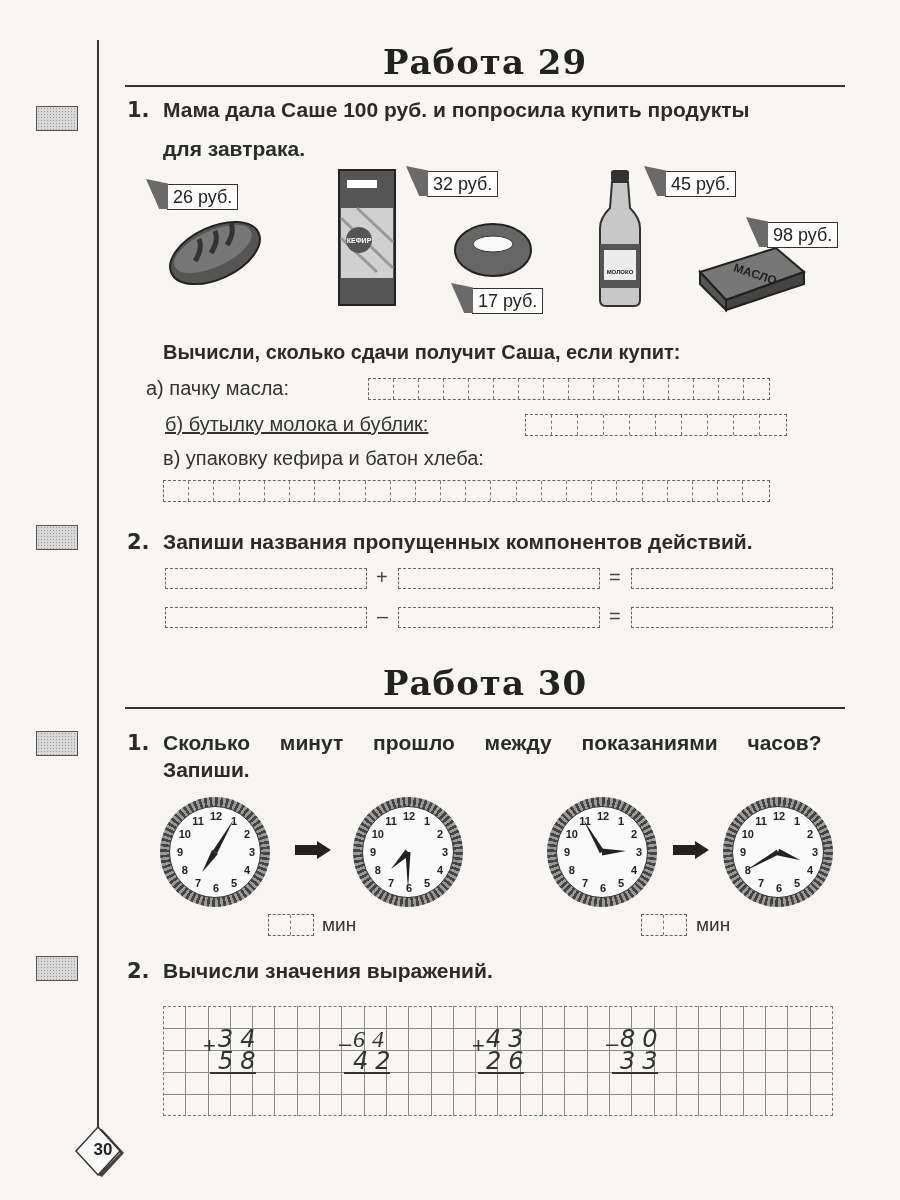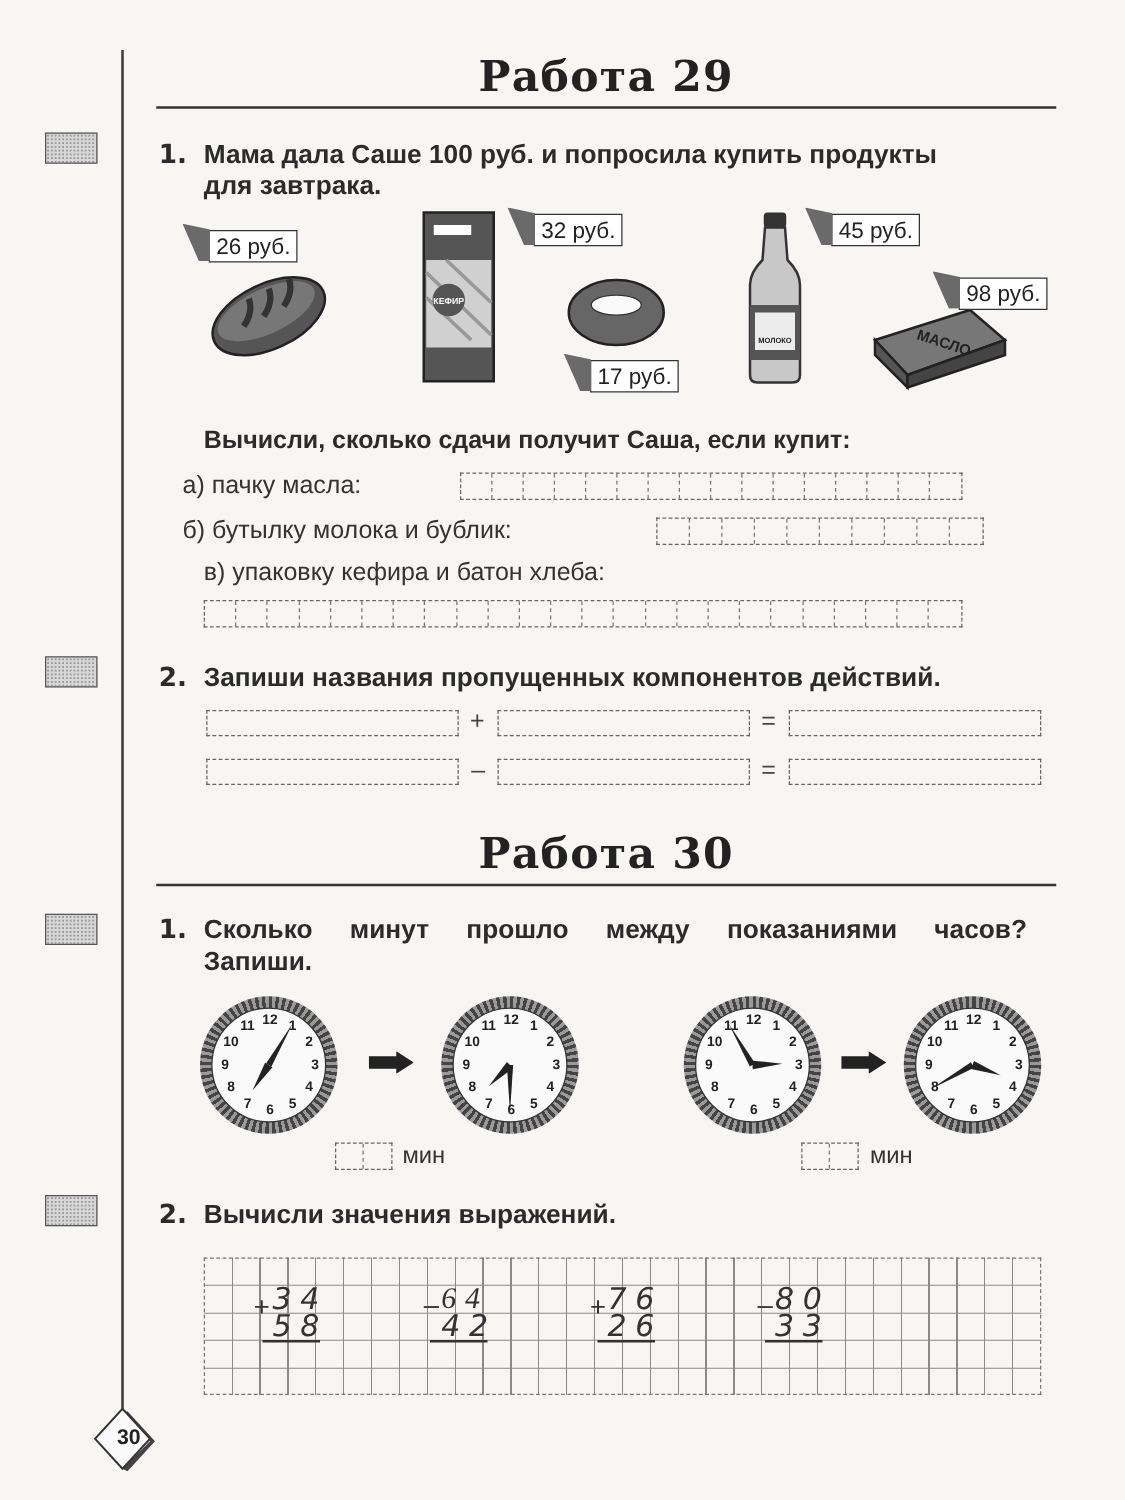--- a/index.html
+++ b/index.html
@@ -55,21 +55,21 @@
 
 <div class="vrule"></div>
 <div class="mbox" style="top:106px;"></div>
 <div class="mbox" style="top:525px;"></div>
 <div class="mbox" style="top:731px;"></div>
 <div class="mbox" style="top:956px;"></div>
 
 <div class="title" style="top:42px;">Работа 29</div>
 <div class="hline" style="top:85px;"></div>
 
-<div class="task" style="top:111px;">
+<div class="task" style="top:98px;">
   <span class="num">1.</span><span>Мама дала Саше 100 руб. и попросила купить продукты</span>
 </div>
 <div class="task" style="top:137px;left:163px;">для завтрака.</div>
 
 <div class="abs" style="left:140px;top:160px;width:720px;height:170px;">
 
   <svg class="abs" style="left:25px;top:45px;" width="100" height="90">
     <ellipse cx="50" cy="48" rx="48" ry="26" transform="rotate(-25 50 48)" fill="#555" stroke="#222" stroke-width="2"></ellipse>
     <ellipse cx="48" cy="44" rx="42" ry="18" transform="rotate(-25 48 44)" fill="#777"></ellipse>
     <path d="M30 56 q8 -12 4 -22 M46 48 q8 -12 4 -22 M62 40 q8 -12 4 -22" stroke="#333" stroke-width="5" fill="none"></path>
@@ -125,21 +125,21 @@
     <span style="width:25px"></span>
     <span style="width:25px"></span>
     <span style="width:25px"></span>
     <span style="width:25px"></span>
     <span style="width:25px"></span>
     <span style="width:25px"></span>
     <span style="width:25px"></span>
     <span style="width:25px"></span>
 </div>
 
-<div class="qtext" style="left:146px;top:413px;">б) бутылку молока и бублик:</div>
+<div class="qtext" style="left:165px;top:413px;text-decoration:underline;">б) бутылку молока и бублик:</div>
 <div class="cells" style="left:525px;top:414px;">
   <span style="width:26px"></span>
     <span style="width:26px"></span>
     <span style="width:26px"></span>
     <span style="width:26px"></span>
     <span style="width:26px"></span>
     <span style="width:26px"></span>
     <span style="width:26px"></span>
     <span style="width:26px"></span>
     <span style="width:26px"></span>
@@ -305,21 +305,21 @@
 <div class="hw" style="left:218px;top:1028px;">34</div>
 <div class="hw" style="left:218px;top:1050px;">58</div>
 <div class="uline" style="left:210px;top:1072px;width:46px;"></div>
 
 <div class="hwop" style="left:339px;top:1031px;">–</div>
 <div class="hw" style="left:353px;top:1028px;font-family:Liberation Serif, serif;">64</div>
 <div class="hw" style="left:353px;top:1050px;">42</div>
 <div class="uline" style="left:344px;top:1072px;width:46px;"></div>
 
 <div class="hwop" style="left:472px;top:1033px;">+</div>
-<div class="hw" style="left:486px;top:1028px;">76</div>
+<div class="hw" style="left:486px;top:1028px;">43</div>
 <div class="hw" style="left:486px;top:1050px;">26</div>
 <div class="uline" style="left:478px;top:1072px;width:46px;"></div>
 
 <div class="hwop" style="left:606px;top:1031px;">–</div>
 <div class="hw" style="left:620px;top:1028px;">80</div>
 <div class="hw" style="left:620px;top:1050px;">33</div>
 <div class="uline" style="left:612px;top:1072px;width:46px;"></div>
 
 <svg class="pagenum" viewBox="0 0 52 52">
   <polygon points="30,4 52,28 30,52 26,50 48,28 26,6" fill="#444"></polygon>

